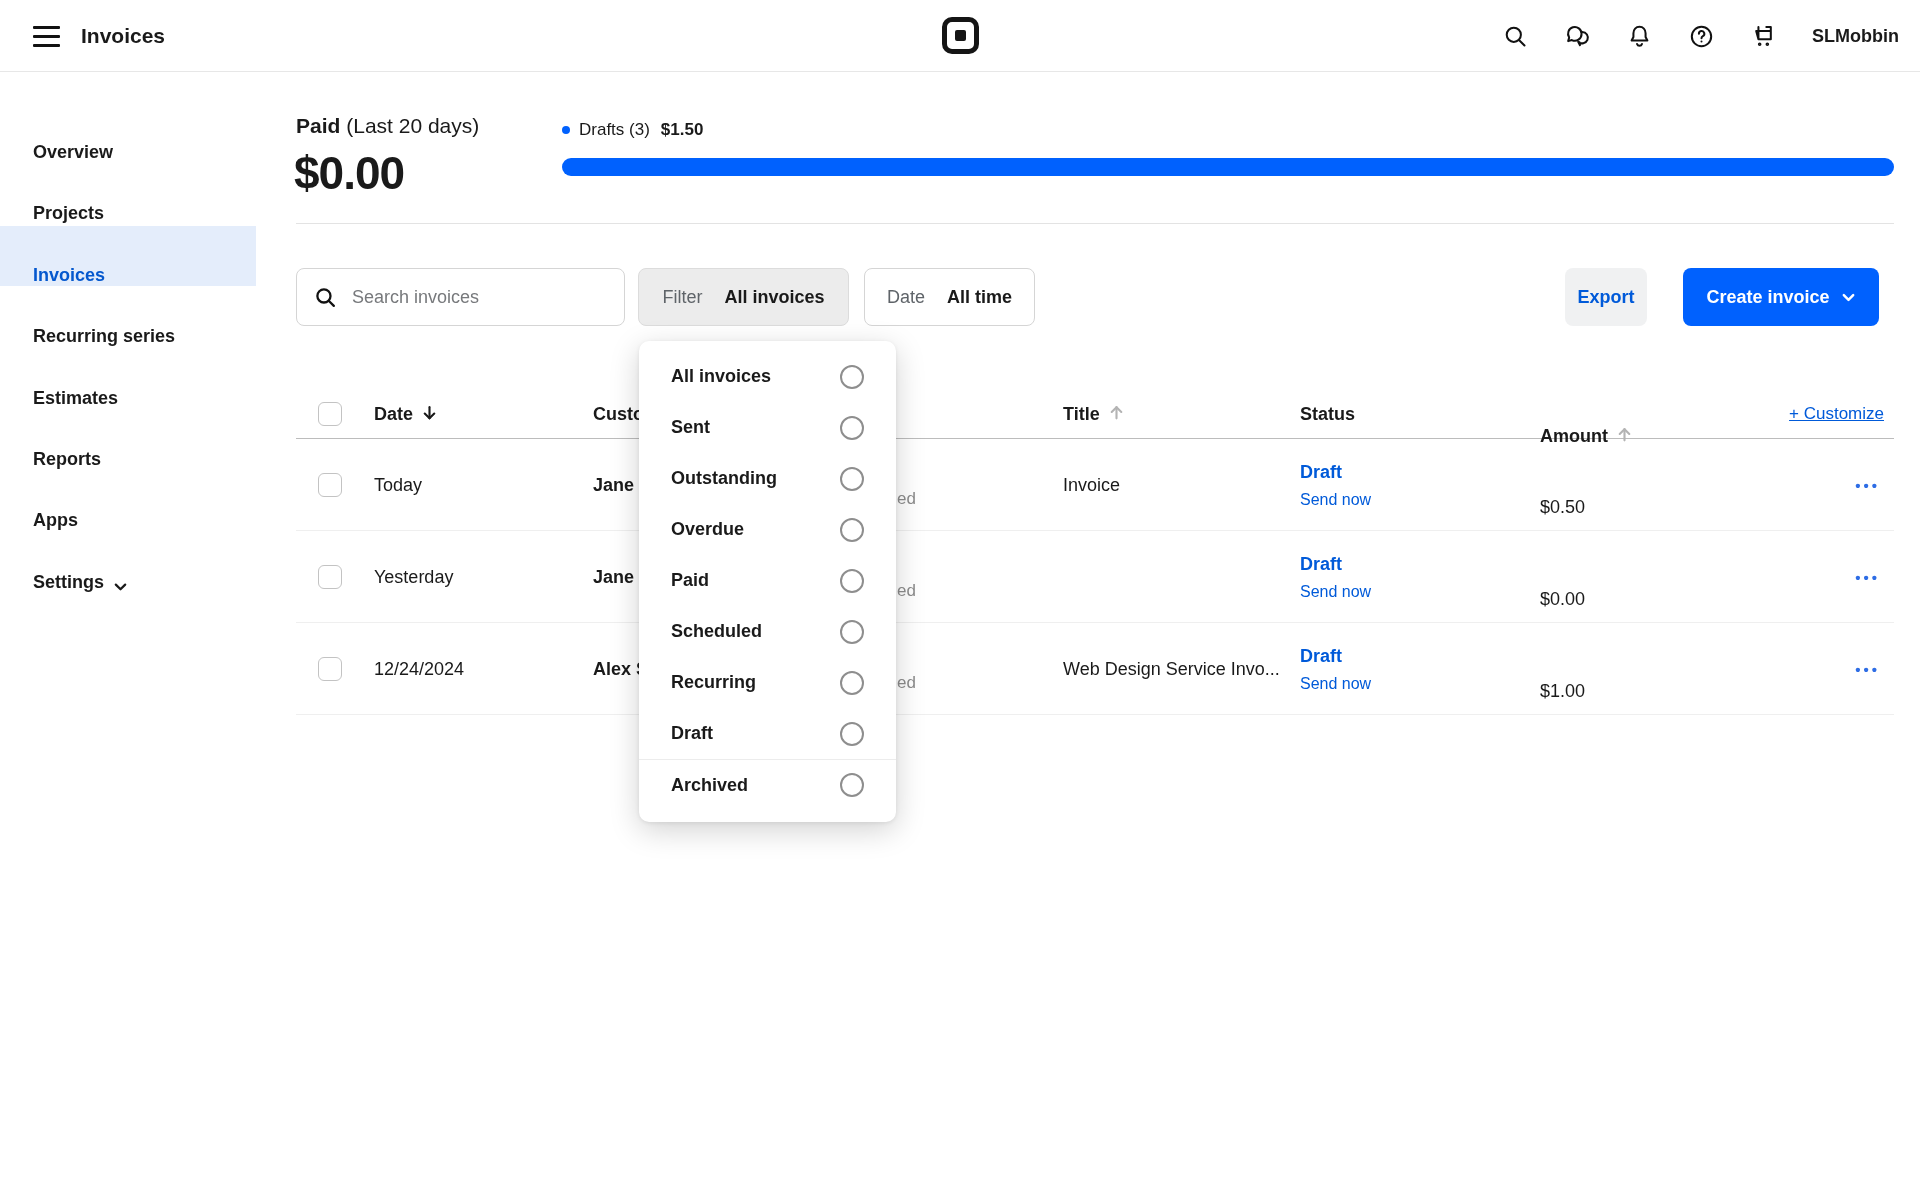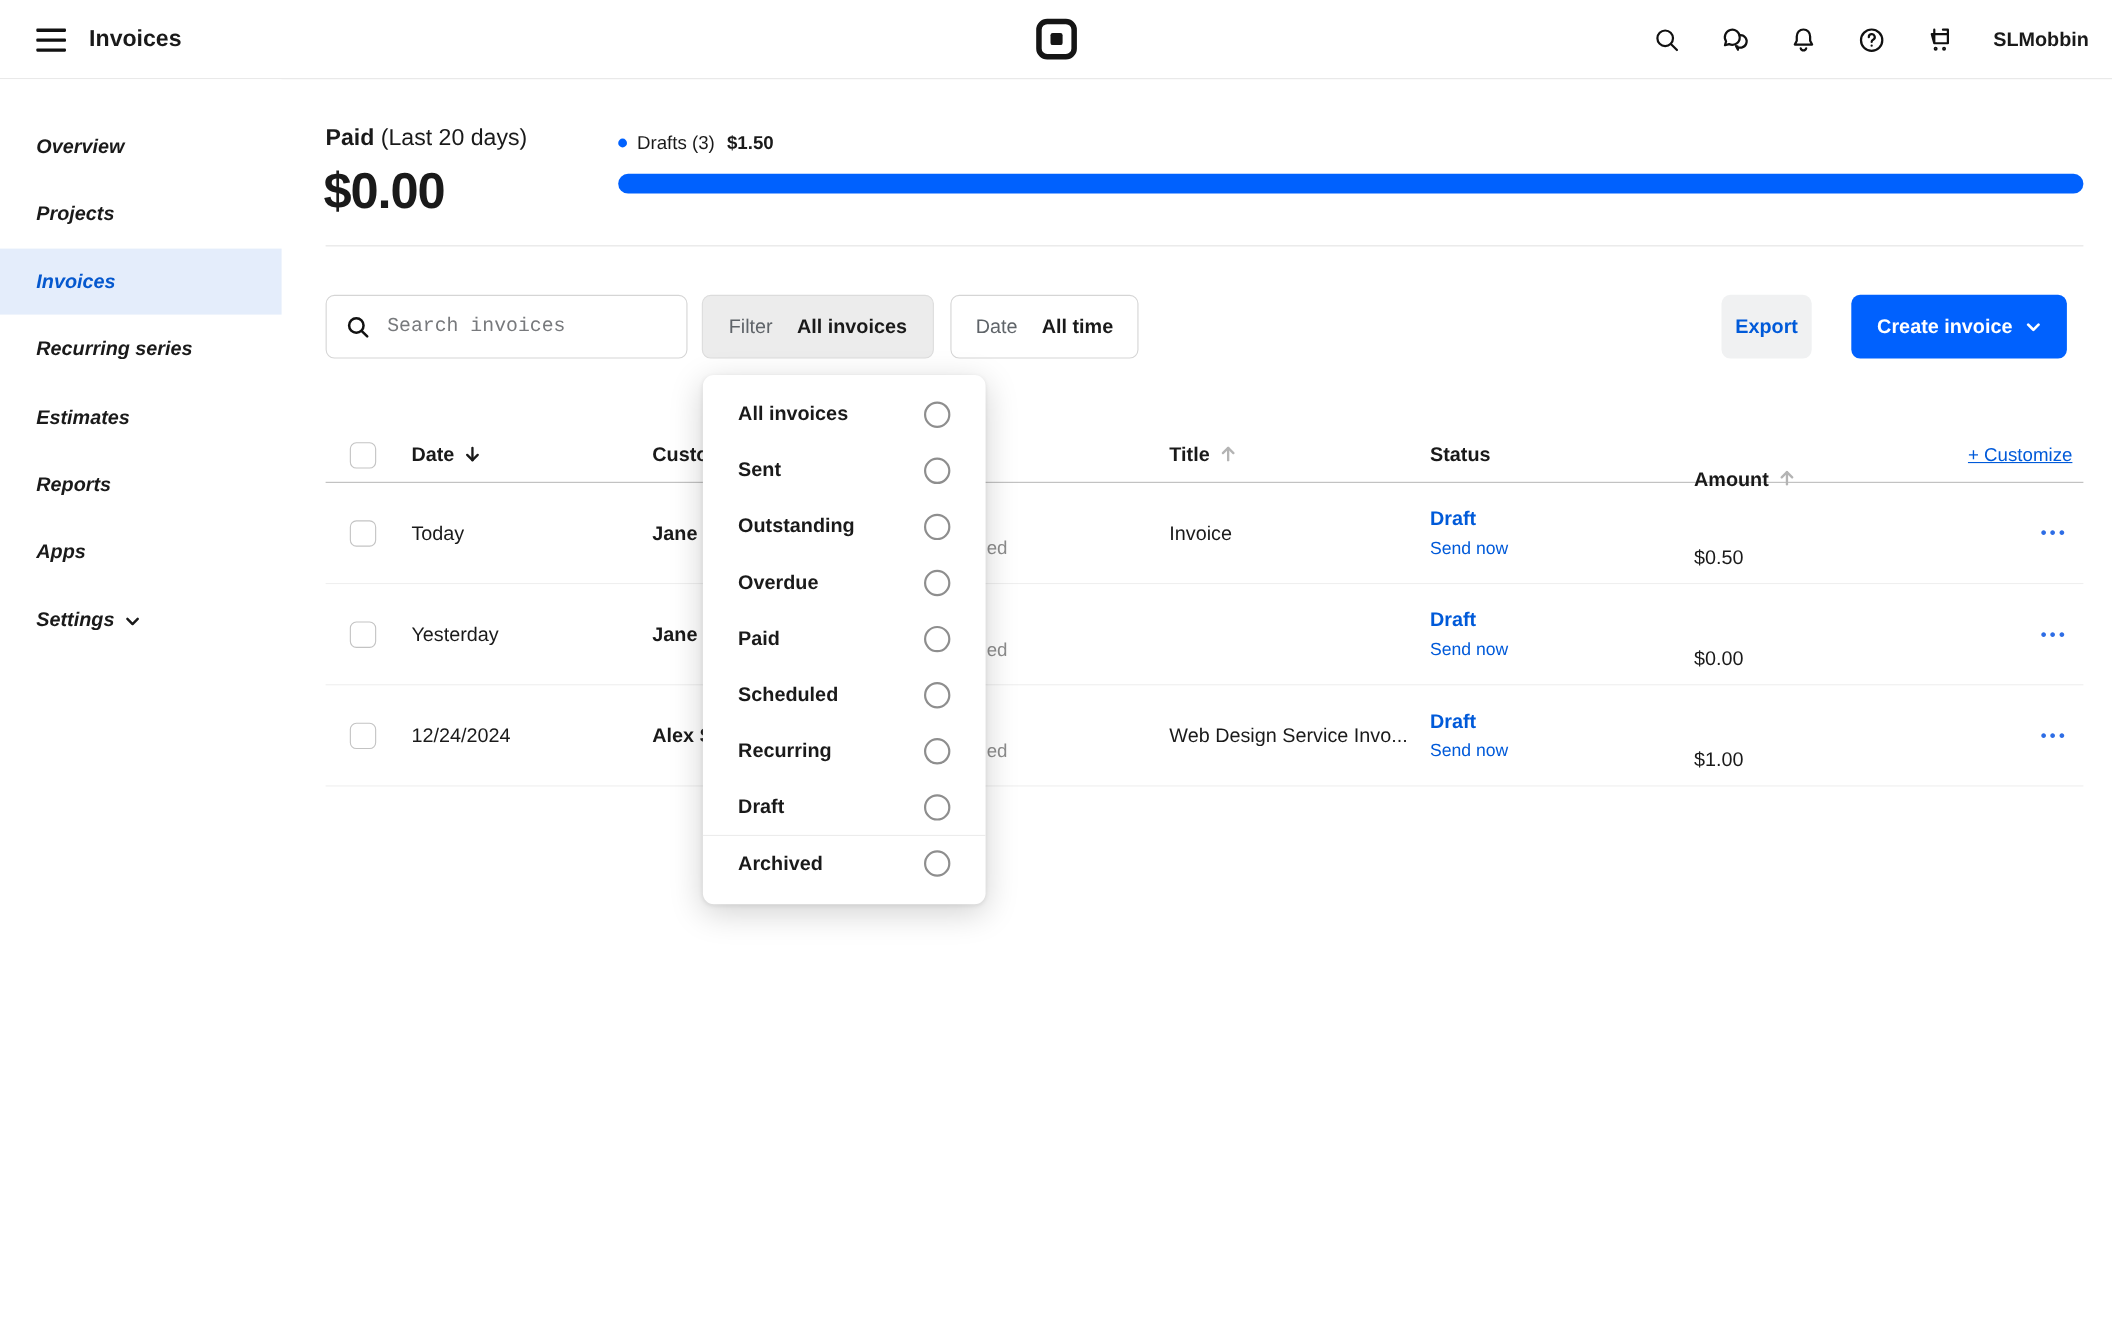--- a/index.html
+++ b/index.html
@@ -13,21 +13,21 @@
   .topbar-title { position:absolute; left:81px; top:0; height:72px; display:flex; align-items:center; font-size:21px; font-weight:bold; }
   .brand-logo { position:absolute; left:942px; top:17px; width:37px; height:37px; border:5px solid #151515; border-radius:10px; display:flex; align-items:center; justify-content:center; }
   .brand-logo i { display:block; width:11px; height:11px; background:#151515; border-radius:2px; }
   .topbar-right { position:absolute; right:21px; top:0; height:72px; display:flex; align-items:center; gap:35px; }
   .tb-icon { width:27px; height:27px; display:flex; align-items:center; justify-content:center; cursor:pointer; }
   .tb-icon svg { width:27px; height:27px; stroke:#111; fill:none; stroke-width:1.8; stroke-linecap:round; stroke-linejoin:round; }
   .account-name { font-size:18px; font-weight:bold; cursor:pointer; }
 
   
   .sidebar { position:absolute; top:72px; left:0; width:256px; bottom:0; background:#fff; }
-  .side-item { position:absolute; left:0; width:256px; height:60px; display:flex; align-items:center; padding-left:33px; font-size:18px; font-weight:bold; cursor:pointer; color:#1a1a1a;font-style:italic; }
+  .side-item { position:absolute; left:0; width:256px; height:60px; display:flex; align-items:flex-end; padding-left:33px; font-size:18px; font-weight:bold; cursor:pointer; color:#1a1a1a; }
   .side-item:nth-of-type(1){top:31px;} .side-item:nth-of-type(2){top:92px;}
   .side-item:nth-of-type(3){top:154px;} .side-item:nth-of-type(4){top:215px;}
   .side-item:nth-of-type(5){top:277px;} .side-item:nth-of-type(6){top:338px;}
   .side-item:nth-of-type(7){top:399px;} .side-item:nth-of-type(8){top:461px;}
   .side-item.active { background:#E4EDFB; color:#0558CE; }
   .side-item .chev { margin-left:9px; width:15px; height:15px; }
   .side-item .chev svg { width:15px; height:15px; stroke:#1a1a1a; fill:none; stroke-width:2.4; stroke-linecap:round; stroke-linejoin:round; }
 
   
   .main { position:absolute; left:296px; top:72px; width:1598px; bottom:0; }
@@ -38,21 +38,21 @@
   .drafts-line { position:absolute; left:266px; top:48px; font-size:17px; display:flex; align-items:center; gap:9px; }
   .drafts-dot { width:8px; height:8px; border-radius:50%; background:#0061FE; }
   .drafts-line .amt { font-weight:bold; margin-left:2px; }
   .progress-bar { position:absolute; left:266px; top:86px; width:1332px; height:18px; border-radius:9px; background:#0061FE; }
   .summary-divider { position:absolute; left:0; top:151px; width:1598px; height:1px; background:#e3e3e3; }
 
   
   .toolbar { position:absolute; left:0; top:196px; width:1598px; height:58px; }
   .search-box { position:absolute; left:0; top:0; width:329px; height:58px; border:1px solid #d5d5d5; border-radius:8px; display:flex; align-items:center; padding:0 16px; gap:14px; background:#fff; }
   .search-box svg { width:25px; height:25px; stroke:#111; fill:none; stroke-width:2.2; stroke-linecap:round; flex:none; }
-  .search-box input { border:none; outline:none; font-size:18px; width:100%; font-family:Liberation Mono, monospace; color:#1a1a1a; background:transparent; }
+  .search-box input { border:none; outline:none; font-size:18px; width:100%; font-family:Liberation Sans, sans-serif; color:#1a1a1a; background:transparent; }
   .search-box input::placeholder { color:#77797c; }
   .chip { position:absolute; top:0; height:58px; border-radius:8px; display:flex; align-items:center; justify-content:center; gap:22px; font-size:18px; cursor:pointer; }
   .chip .lbl { color:#5f6469; }
   .chip .val { font-weight:bold; color:#1a1a1a; }
   .chip-filter { left:342px; width:211px; background:#ececec; border:1px solid #dcdcdc; }
   .chip-date { left:568px; width:171px; background:#fff; border:1px solid #d5d5d5; }
   .btn { position:absolute; top:0; height:58px; border:none; border-radius:8px; font-size:18px; font-weight:bold; font-family:inherit; cursor:pointer; display:flex; align-items:center; justify-content:center; gap:11px; }
   .btn-export { left:1269px; width:82px; background:#f0f1f2; color:#005AD9; }
   .btn-create { left:1387px; width:196px; background:#0061FE; color:#fff; }
   .btn-create svg { width:15px; height:15px; stroke:#fff; fill:none; stroke-width:2.6; stroke-linecap:round; stroke-linejoin:round; }

